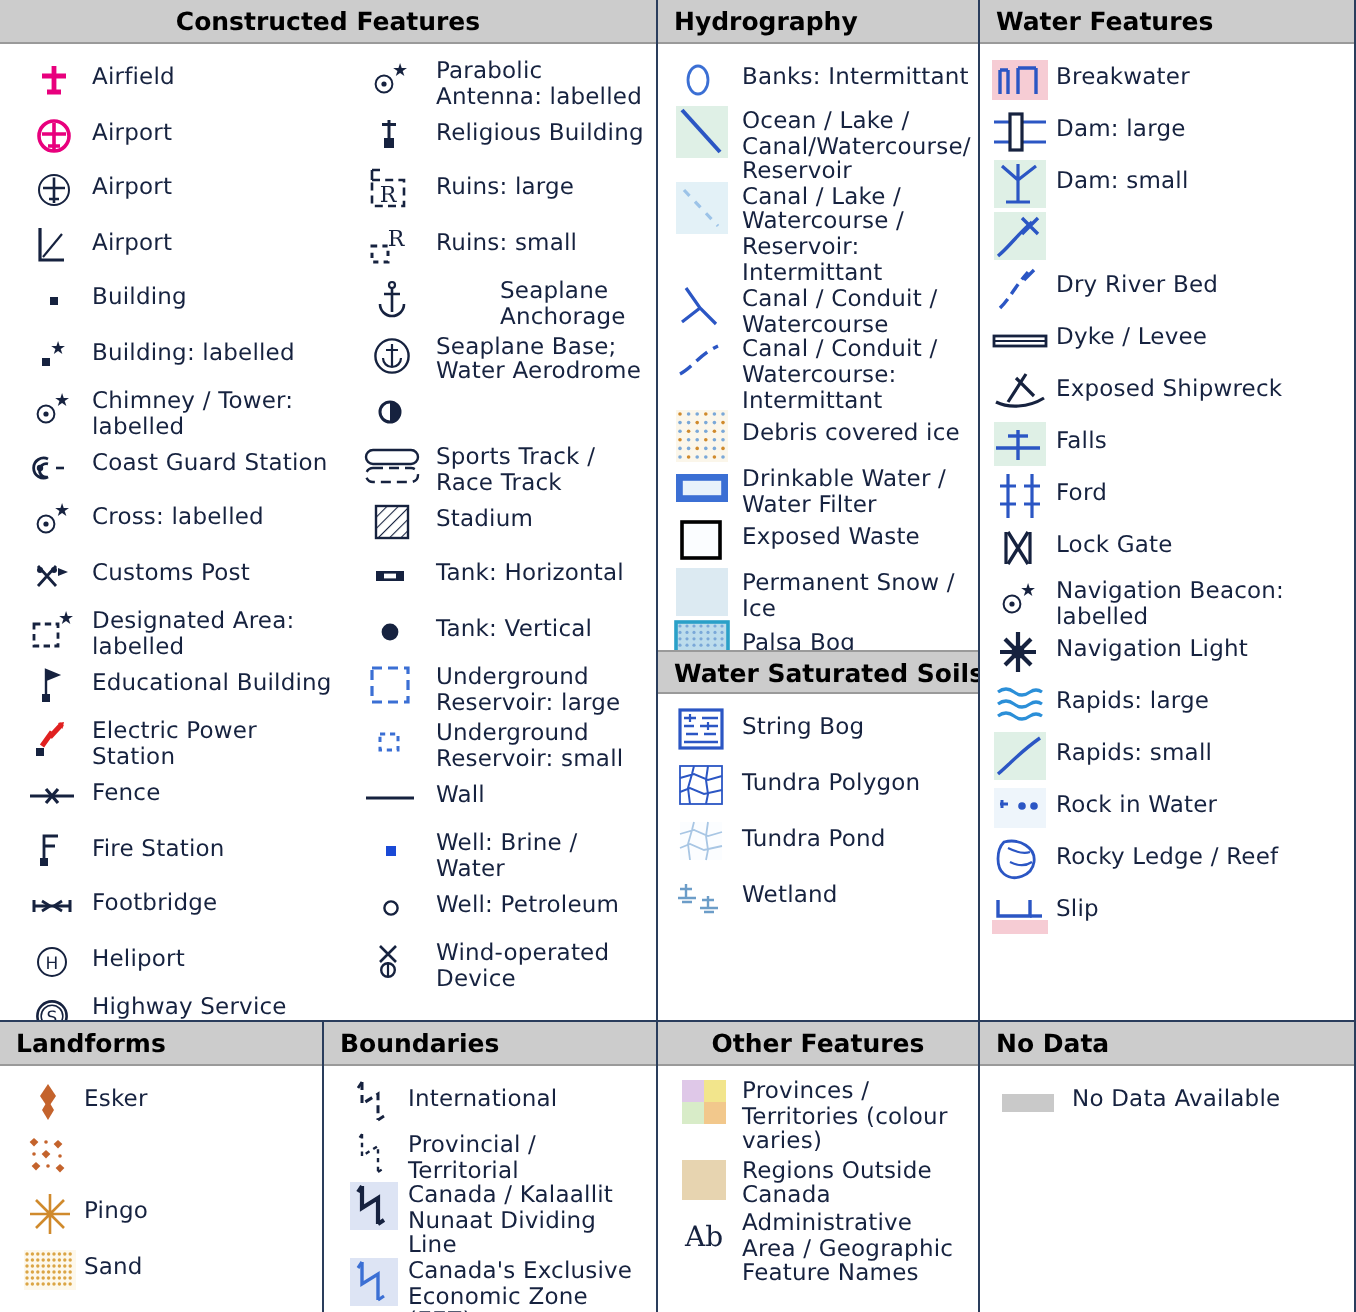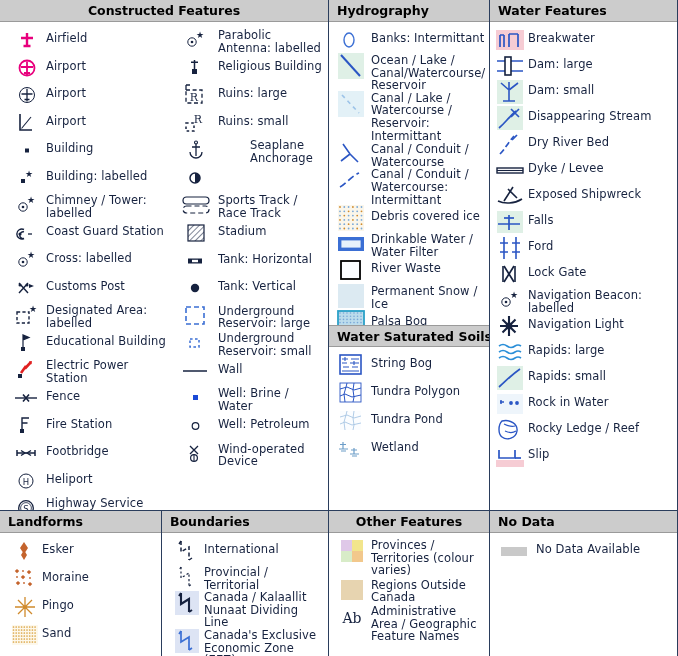--- a/index.html
+++ b/index.html
@@ -289,20 +289,29 @@
                 <div class="ico" style="width: 44px; min-width: 44px;">
                   <svg class="sv" width="22" height="22" viewBox="0 0 22 22">
                     <path d="M11 4.5 L11 17 M7 8 L15 8 M5 13 a6 6 0 0 0 12 0" stroke="#16223f" stroke-width="1.3" fill="none"></path>
                     <circle cx="11" cy="3.5" r="1.5" fill="none" stroke="#16223f" stroke-width="1.1"></circle>
                   </svg>
                 </div>
                 <div class="lbl two" style="width: 108px;">Seaplane Anchorage</div>
               </div>
               <div class="row" style="margin-bottom: 1.5px;">
                 <div class="ico" style="width: 44px; min-width: 44px;">
+                  <svg class="sv" width="24" height="24" viewBox="0 0 24 24">
+                    <circle cx="12" cy="12" r="8.3" fill="none" stroke="#16223f" stroke-width="1.2"></circle>
+                    <path d="M12 6 L12 17 M9 9 L15 9 M7.5 13 a4.5 4.5 0 0 0 9 0" stroke="#16223f" stroke-width="1.1" fill="none"></path>
+                  </svg>
+                </div>
+                <div class="lbl two" style="width: 108px;">Seaplane Base; Water Aerodrome</div>
+              </div>
+              <div class="row" style="margin-bottom: 1.5px;">
+                <div class="ico" style="width: 44px; min-width: 44px;">
                   <svg class="sv" width="22" height="20" viewBox="0 0 22 20">
                     <circle cx="10" cy="10" r="5" fill="none" stroke="#16223f" stroke-width="1.5"></circle>
                     <path d="M10 5 a5 5 0 0 1 0 10 z" fill="#16223f"></path>
                   </svg>
                 </div>
               </div>
               <div class="row" style="margin-bottom: 1.5px;">
                 <div class="ico" style="width: 44px; min-width: 44px;">
                   <svg class="sv" width="32" height="24" viewBox="0 0 32 24">
                     <rect x="3" y="4" width="26" height="7" rx="3.5" fill="none" stroke="#16223f" stroke-width="1.2"></rect>
@@ -494,21 +503,21 @@
                 </svg>
               </div>
               <div class="lbl two" style="width: 116px;">Drinkable Water / Water Filter</div>
             </div>
             <div class="row">
               <div class="ico" style="width: 40px; min-width: 40px;">
                 <svg class="sv" width="24" height="22" viewBox="0 0 24 22">
                   <rect x="2" y="2" width="19" height="18" fill="#fbfdff" stroke="#000" stroke-width="1.8"></rect>
                 </svg>
               </div>
-              <div class="lbl" style="width: 116px;">River Waste</div>
+              <div class="lbl" style="width: 116px;">Exposed Waste</div>
             </div>
             <div class="row">
               <div class="ico" style="width: 40px; min-width: 40px;">
                 <svg class="sv" width="28" height="26" viewBox="0 0 28 26">
                   <rect x="1" y="1" width="26" height="24" fill="#dceaf2"></rect>
                 </svg>
               </div>
               <div class="lbl two" style="width: 116px;">Permanent Snow / Ice</div>
             </div>
             <div class="row">
@@ -646,21 +655,20 @@
               <div class="lbl" style="width: 148px;">Dam: small</div>
             </div>
             <div class="row">
               <div class="ico" style="width: 36px; min-width: 36px;">
                 <svg class="sv" width="28" height="26" viewBox="0 0 28 26">
                   <rect x="1" y="1" width="26" height="24" fill="#dff0e6"></rect>
                   <path d="M3 23 C9 18 12 13 20 6" stroke="#2b56c4" stroke-width="1.7" fill="none"></path>
                   <path d="M15 4 L23 12 M23 4 L15 12" stroke="#2b56c4" stroke-width="1.7"></path>
                 </svg>
               </div>
-              <div class="lbl" style="width: 148px;">Disappearing Stream</div>
             </div>
             <div class="row">
               <div class="ico" style="width: 36px; min-width: 36px;">
                 <svg class="sv" width="28" height="26" viewBox="0 0 28 26">
                   <path d="M4 23 C9 18 11 13 18 5" stroke="#2b56c4" stroke-width="1.7" fill="none" stroke-dasharray="6 3"></path>
                   <path d="M16 9 L21 4" stroke="#2b56c4" stroke-width="1.7"></path>
                 </svg>
               </div>
               <div class="lbl" style="width: 148px;">Dry River Bed</div>
             </div>
@@ -804,21 +812,20 @@
                   <circle cx="9" cy="3" r="0.9" fill="#c4632c"></circle>
                   <path d="M15 2 L17.2 4 L15 6.2 L12.8 4 z" fill="#c4632c"></path>
                   <circle cx="3" cy="9" r="0.9" fill="#c4632c"></circle>
                   <path d="M9 7 L11.2 9 L9 11.2 L6.8 9 z" fill="#c4632c"></path>
                   <circle cx="16" cy="10" r="0.9" fill="#c4632c"></circle>
                   <path d="M4 13 L6.2 15 L4 17.2 L1.7999999999999998 15 z" fill="#c4632c"></path>
                   <circle cx="10" cy="15" r="0.9" fill="#c4632c"></circle>
                   <path d="M16 14 L18.2 16 L16 18.2 L13.8 16 z" fill="#c4632c"></path>
                 </svg>
               </div>
-              <div class="lbl" style="width: 110px;">Moraine</div>
             </div>
             <div class="row" style="margin-bottom: 2px;">
               <div class="ico" style="width: 34px; min-width: 34px;">
                 <svg class="sv" width="24" height="24" viewBox="0 0 24 24">
                   <g stroke="#d08a2c" stroke-width="1.3">
                     <path d="M12 2 L12 22 M2 12 L22 12 M5 5 L19 19 M19 5 L5 19"></path>
                   </g>
                   <circle cx="12" cy="12" r="1.6" fill="#d08a2c"></circle>
                 </svg>
               </div>

